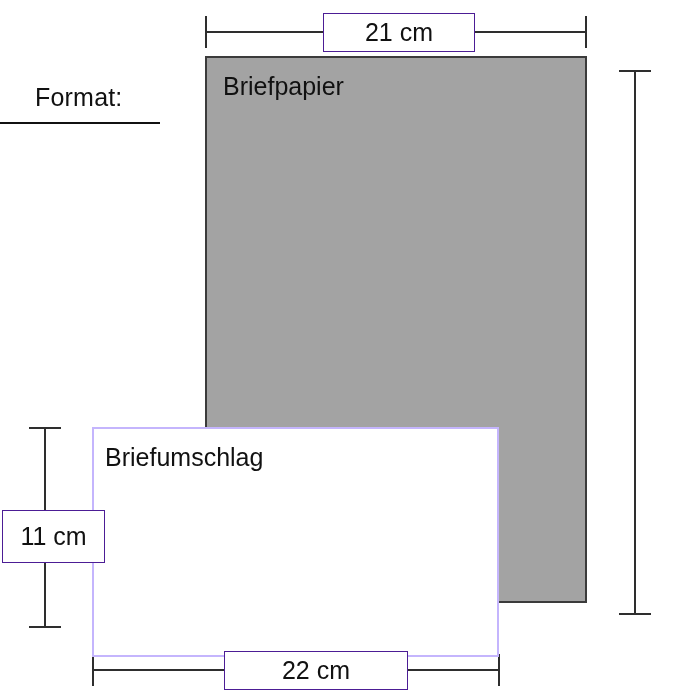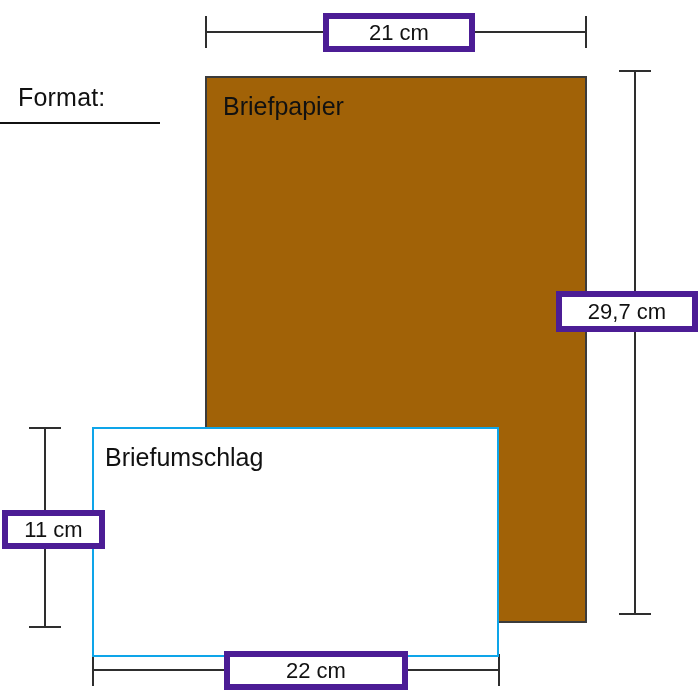--- a/index.html
+++ b/index.html
@@ -14,56 +14,56 @@
     position: relative;
     width: 700px;
     height: 700px;
     background: #ffffff;
     overflow: hidden;
   }
 
   
   #format-label {
     position: absolute;
-    left: 18px;
+    left: 35px;
     top: 83px;
     font-size: 25px;
     color: #111111;
     letter-spacing: 0.2px;
     white-space: nowrap;
   }
   #format-rule {
     position: absolute;
     left: 0px;
     top: 122px;
     width: 160px;
     height: 2px;
     background: #111111;
   }
 
   
   #a4-sheet {
     position: absolute;
     left: 205px;
-    top: 76px;
+    top: 56px;
     width: 382px;
     height: 547px;
-    background: #a16207;
+    background: #a3a3a3;
     border: 2px solid #3b3b3b;
     box-sizing: border-box;
     z-index: 2;
   }
   #envelope-sheet {
     position: absolute;
     left: 92px;
     top: 427px;
     width: 407px;
     height: 230px;
     background: #ffffff;
-    border: 2px solid #0ea5e9;
+    border: 2px solid #c4b5fd;
     box-sizing: border-box;
     z-index: 3;
   }
 
   .sheet-text {
     position: absolute;
     font-size: 25px;
     color: #111111;
     white-space: nowrap;
     line-height: 1.28;
@@ -105,26 +105,26 @@
     position: absolute;
     height: 2px;
     width: 32px;
     background: #2e2e2e;
     z-index: 1;
   }
 
   .dim-box {
     position: absolute;
     background: #ffffff;
-    border: 6px solid #4c1d95;
+    border: 1px solid #4c1d95;
     box-sizing: border-box;
     display: flex;
     align-items: center;
     justify-content: center;
-    font-size: 22px;
+    font-size: 25px;
     color: #111111;
     white-space: nowrap;
     z-index: 6;
   }
 
   
   #dim-top-line  { left: 205px; top: 31px; width: 382px; }
   #dim-top-tick-l { left: 205px; top: 16px; }
   #dim-top-tick-r { left: 585px; top: 16px; }
   #dim-top-box {
@@ -137,21 +137,21 @@
   #dim-right-tick-b { left: 619px; top: 613px; }
   #dim-right-box {
     left: 556px; top: 291px; width: 142px; height: 41px;
   }
 
   
   #dim-left-line { left: 44px; top: 427px; height: 201px; }
   #dim-left-tick-t { left: 29px; top: 427px; }
   #dim-left-tick-b { left: 29px; top: 626px; }
   #dim-left-box {
-    left: 2px; top: 510px; width: 103px; height: 39px;
+    left: 2px; top: 510px; width: 103px; height: 53px;
   }
 
   
   #dim-bottom-line { left: 92px; top: 669px; width: 408px; }
   #dim-bottom-tick-l { left: 92px; top: 654px; }
   #dim-bottom-tick-r { left: 498px; top: 654px; }
   #dim-bottom-box {
     left: 224px; top: 651px; width: 184px; height: 39px;
   }
 </style>
@@ -185,17 +185,16 @@
       <span class="caption-line-1">Briefpapier</span>
     </div>
   </div>
 
   <div id="envelope-sheet">
     <div class="sheet-text" id="envelope-caption">
       <span class="caption-line-1">Briefumschlag</span>
     </div>
   </div>
 
-  <div class="dim-box" id="dim-right-box">29,7 cm</div>
   <div class="dim-box" id="dim-left-box">11 cm</div>
   <div class="dim-box" id="dim-bottom-box">22 cm</div>
 
 </div>
 
 </body></html>

